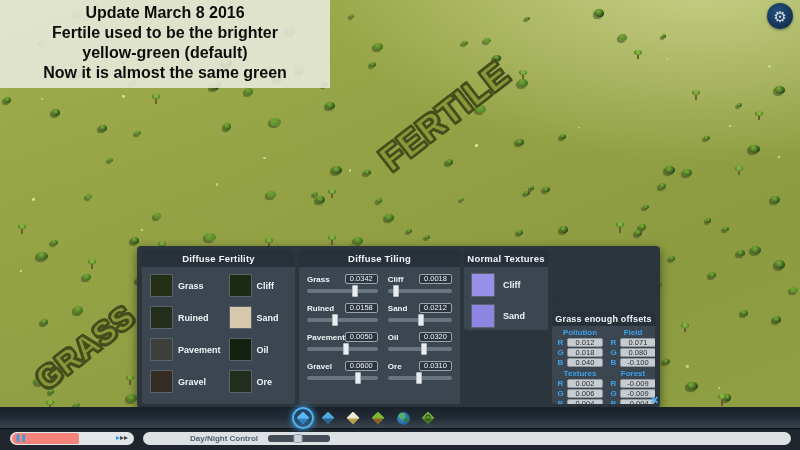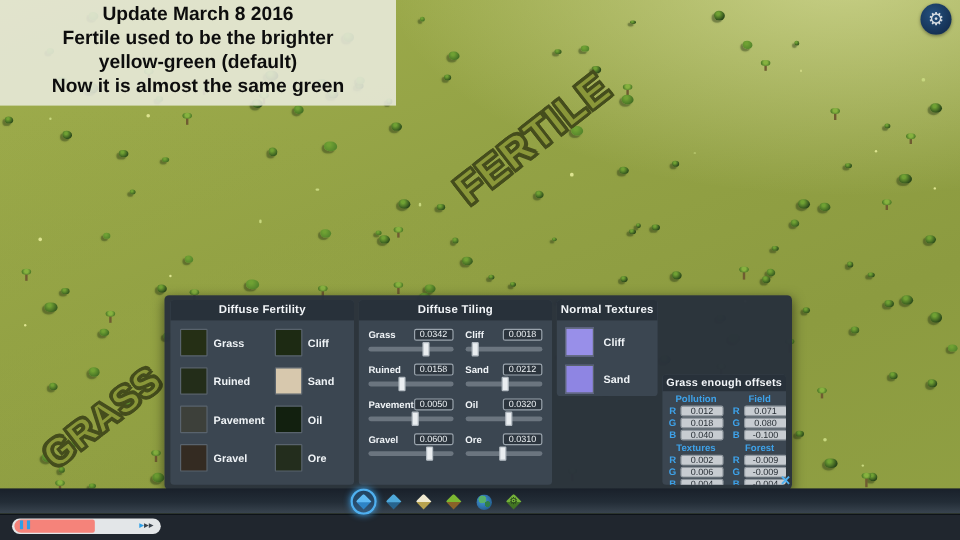--- a/index.html
+++ b/index.html
@@ -614,14 +614,20 @@
   </div>
 
   <div class="bottomband">
     <div class="sim-pill">
       <div class="sim-red" style="width: 54%;"></div>
       <span class="sim-pause">❚❚</span>
       <span class="sim-arrows">
         <span>▸</span><span>▸</span><span>▸</span>
       </span>
     </div>
+    <div class="dn-pill">
+      <span class="dn-label">Day/Night Control</span>
+      <span class="dn-track">
+        <span class="dn-thumb" style="left: 48%;"></span>
+      </span>
+    </div>
   </div>
 </div>
 
 </body></html>

